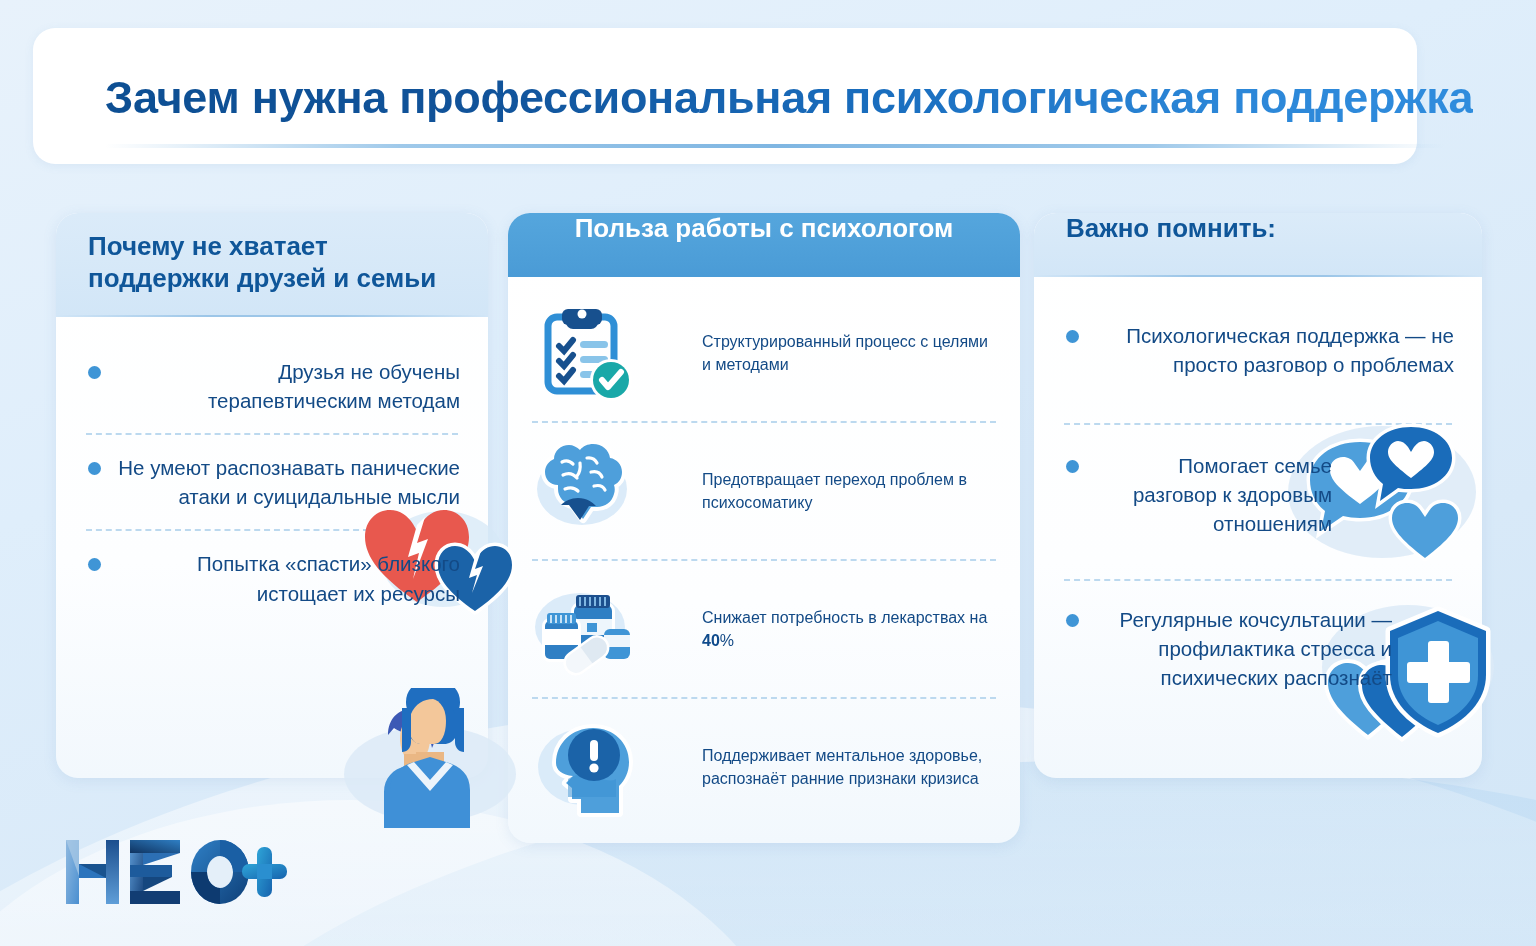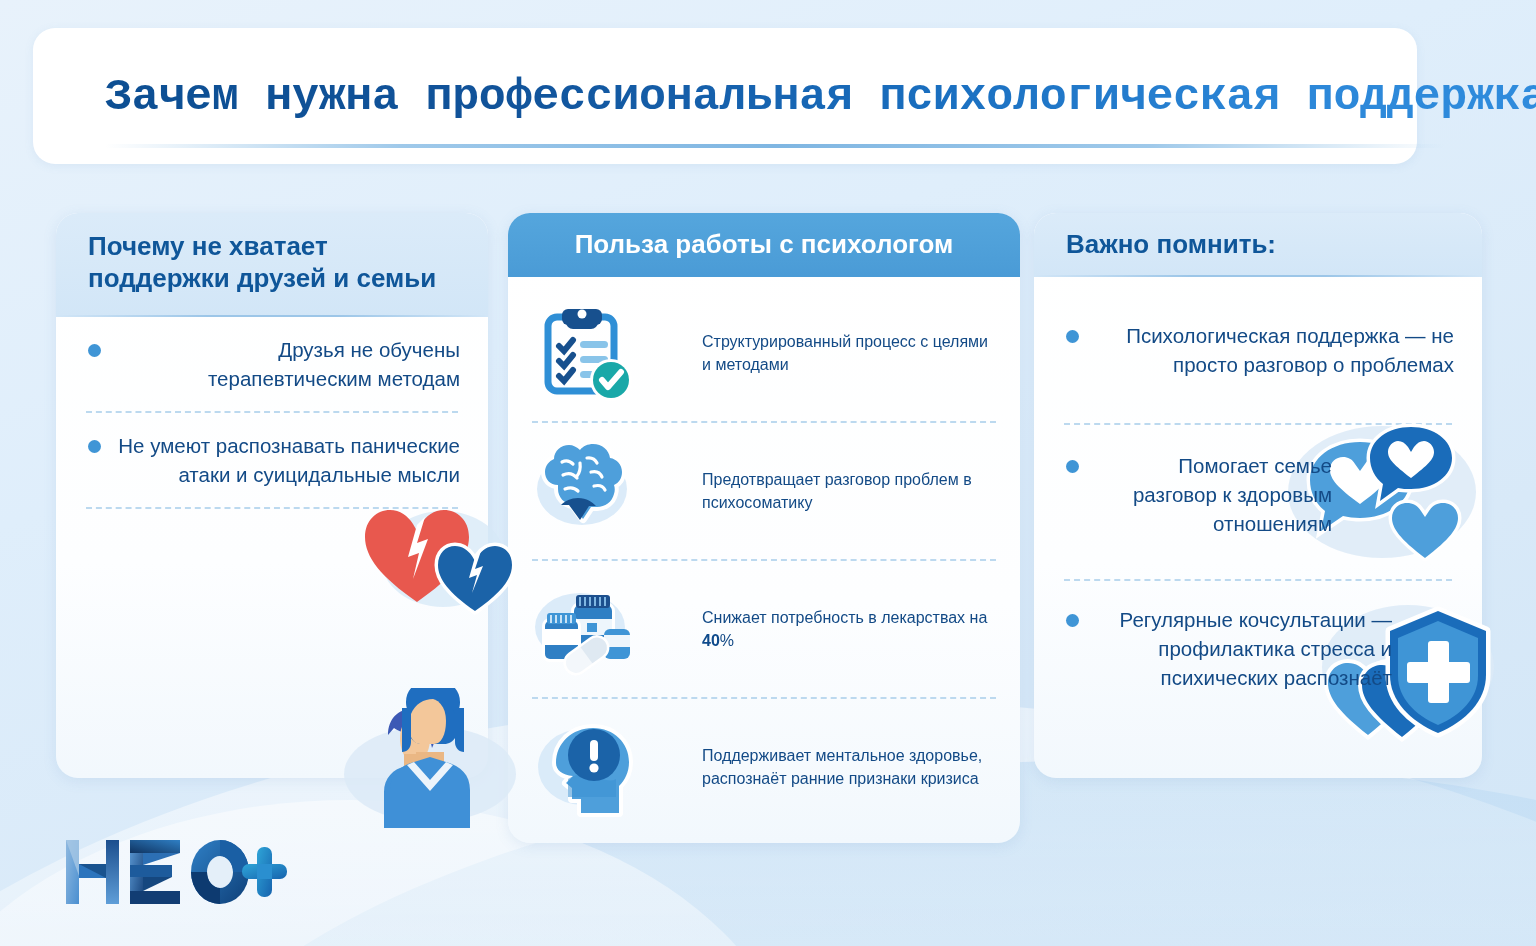--- a/index.html
+++ b/index.html
@@ -44,21 +44,20 @@
   }
 
   
   .header-card {
     position: absolute;
     left: 33px; top: 28px;
     width: 1384px; height: 136px;
     background: #ffffff;
     border-radius: 22px;
     box-shadow: 0 2px 10px rgba(100,150,200,0.10);
-    font-family: Liberation Mono, monospace;
   }
   .header-title {
     position: absolute;
     left: 72px; top: 44px;
     font-size: 45px;
     font-weight: 700;
     letter-spacing: -0.3px;
     white-space: nowrap;
     background: linear-gradient(92deg, #0d4f93 0%, #11539a 28%, #1a6fc0 58%, #2c87d8 82%, #2f8cdd 100%);
     -webkit-background-clip: text;
@@ -79,21 +78,21 @@
     position: absolute;
     border-radius: 22px;
     overflow: hidden;
     background: linear-gradient(180deg, #ffffff 0%, #fdfeff 62%, #f2f8fd 100%);
     box-shadow: 0 3px 14px rgba(90,140,190,0.13);
   }
   .panel-head {
     position: relative;
     width: 100%;
     display: flex;
-    align-items: center;
+    align-items: flex-start;
     padding: 0 32px;
   }
   .panel-head .panel-title {
     font-weight: 700;
     line-height: 1.22;
   }
 
   
   .head-light {
     background: linear-gradient(180deg, #dbebf9 0%, #d2e6f7 100%);
@@ -196,31 +195,35 @@
 
   <div class="header-card">
     <div class="header-title">Зачем нужна профессиональная психологическая поддержка</div>
     <div class="header-rule"></div>
   </div>
 
   <div class="panel" id="panel-left">
     <div class="panel-head head-light">
       <div class="panel-title">Почему не хватает поддержки друзей и семьи</div>
     </div>
-    <div class="bullet-list" style="">
+    <div class="bullet-list" style="padding-top:22px;">
       <div class="bullet-item">
         <span class="bullet-dot"></span>
         <span class="bullet-text">Друзья не обучены терапевтическим методам</span>
       </div>
       <div class="dashed-sep"></div>
       <div class="bullet-item">
         <span class="bullet-dot"></span>
         <span class="bullet-text">Не умеют распознавать панические атаки и суицидальные мысли</span>
       </div>
       <div class="dashed-sep"></div>
+      <div class="bullet-item">
+        <span class="bullet-dot"></span>
+        <span class="bullet-text">Попытка «спасти» близкого истощает их ресурсы</span>
+      </div>
     </div>
   </div>
 
   <div class="float-ill" id="ill-hearts">
     <svg viewBox="0 0 160 135" width="160" height="135">
       <ellipse cx="88" cy="72" rx="62" ry="48" fill="#d5e8f7" opacity="0.75"></ellipse>
       <g>
         <path d="M62 115 C26 90 10 70 10 50 C10 33 22 23 35 23 C45 23 53 29 58 37 L62 44 L66 37 C71 29 79 23 89 23 C102 23 114 33 114 50 C114 70 98 90 62 115 Z" fill="#e8584e"></path>
         <path d="M62 38 L70 30 L62 56 L73 52 L58 92 L64 66 L53 70 Z" fill="#ffffff"></path>
       </g>
@@ -301,21 +304,21 @@
             <path d="M31 36 q8 -4 14 3"></path>
             <path d="M55 19 q7 -1 10 5"></path>
             <path d="M59 33 q8 -2 11 5"></path>
             <path d="M33 50 q8 -3 13 2"></path>
             <path d="M62 47 q8 -2 11 4"></path>
             <path d="M48 24 q1 8 -3 13"></path>
           </g>
         </svg>
       </div>
       <div class="row-text">
-        <span>Предотвращает разговор проблем в психосоматику</span><b></b><span></span>
+        <span>Предотвращает переход проблем в психосоматику</span><b></b><span></span>
       </div>
     </div>
     <div class="mid-sep"></div>
 
     <div class="icon-row">
       <div class="row-icon">
         <svg viewBox="0 0 104 104" width="104" height="104">
           <ellipse cx="48" cy="50" rx="45" ry="34" fill="#d7e9f8" opacity="0.9"></ellipse>
 
           <rect x="42" y="28" width="38" height="48" rx="6" fill="#ffffff" stroke="#ffffff" stroke-width="6"></rect>

